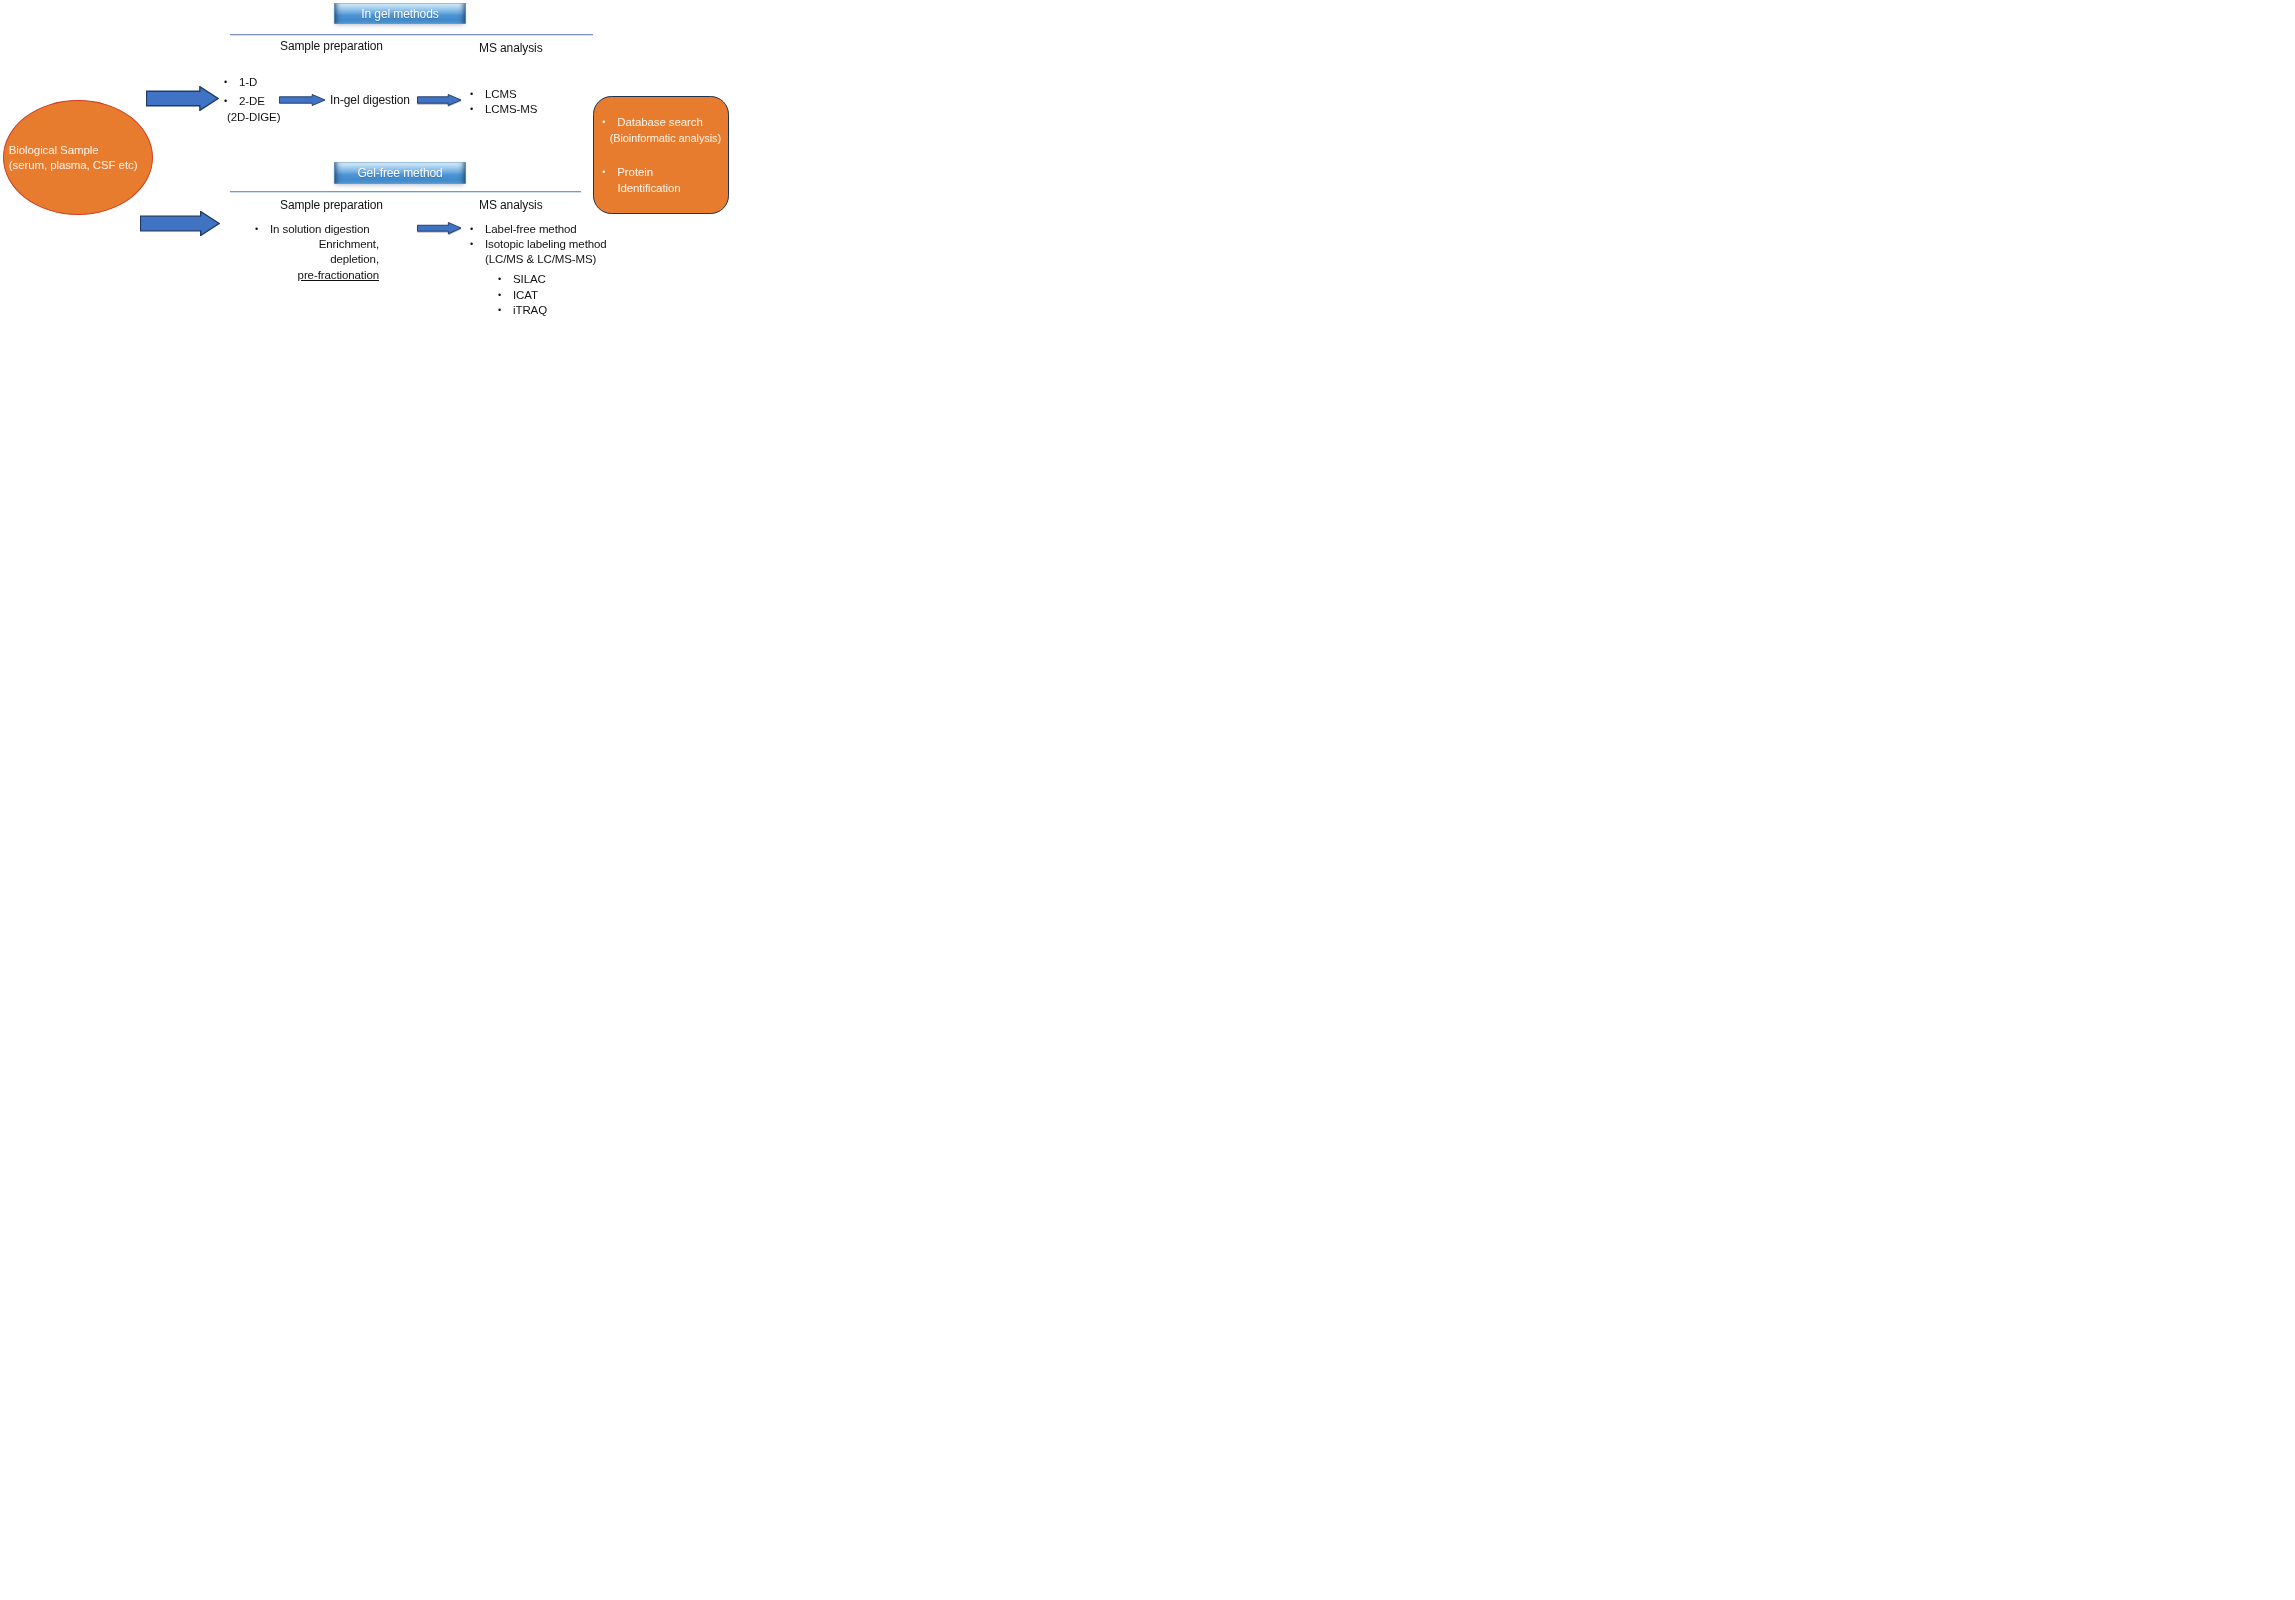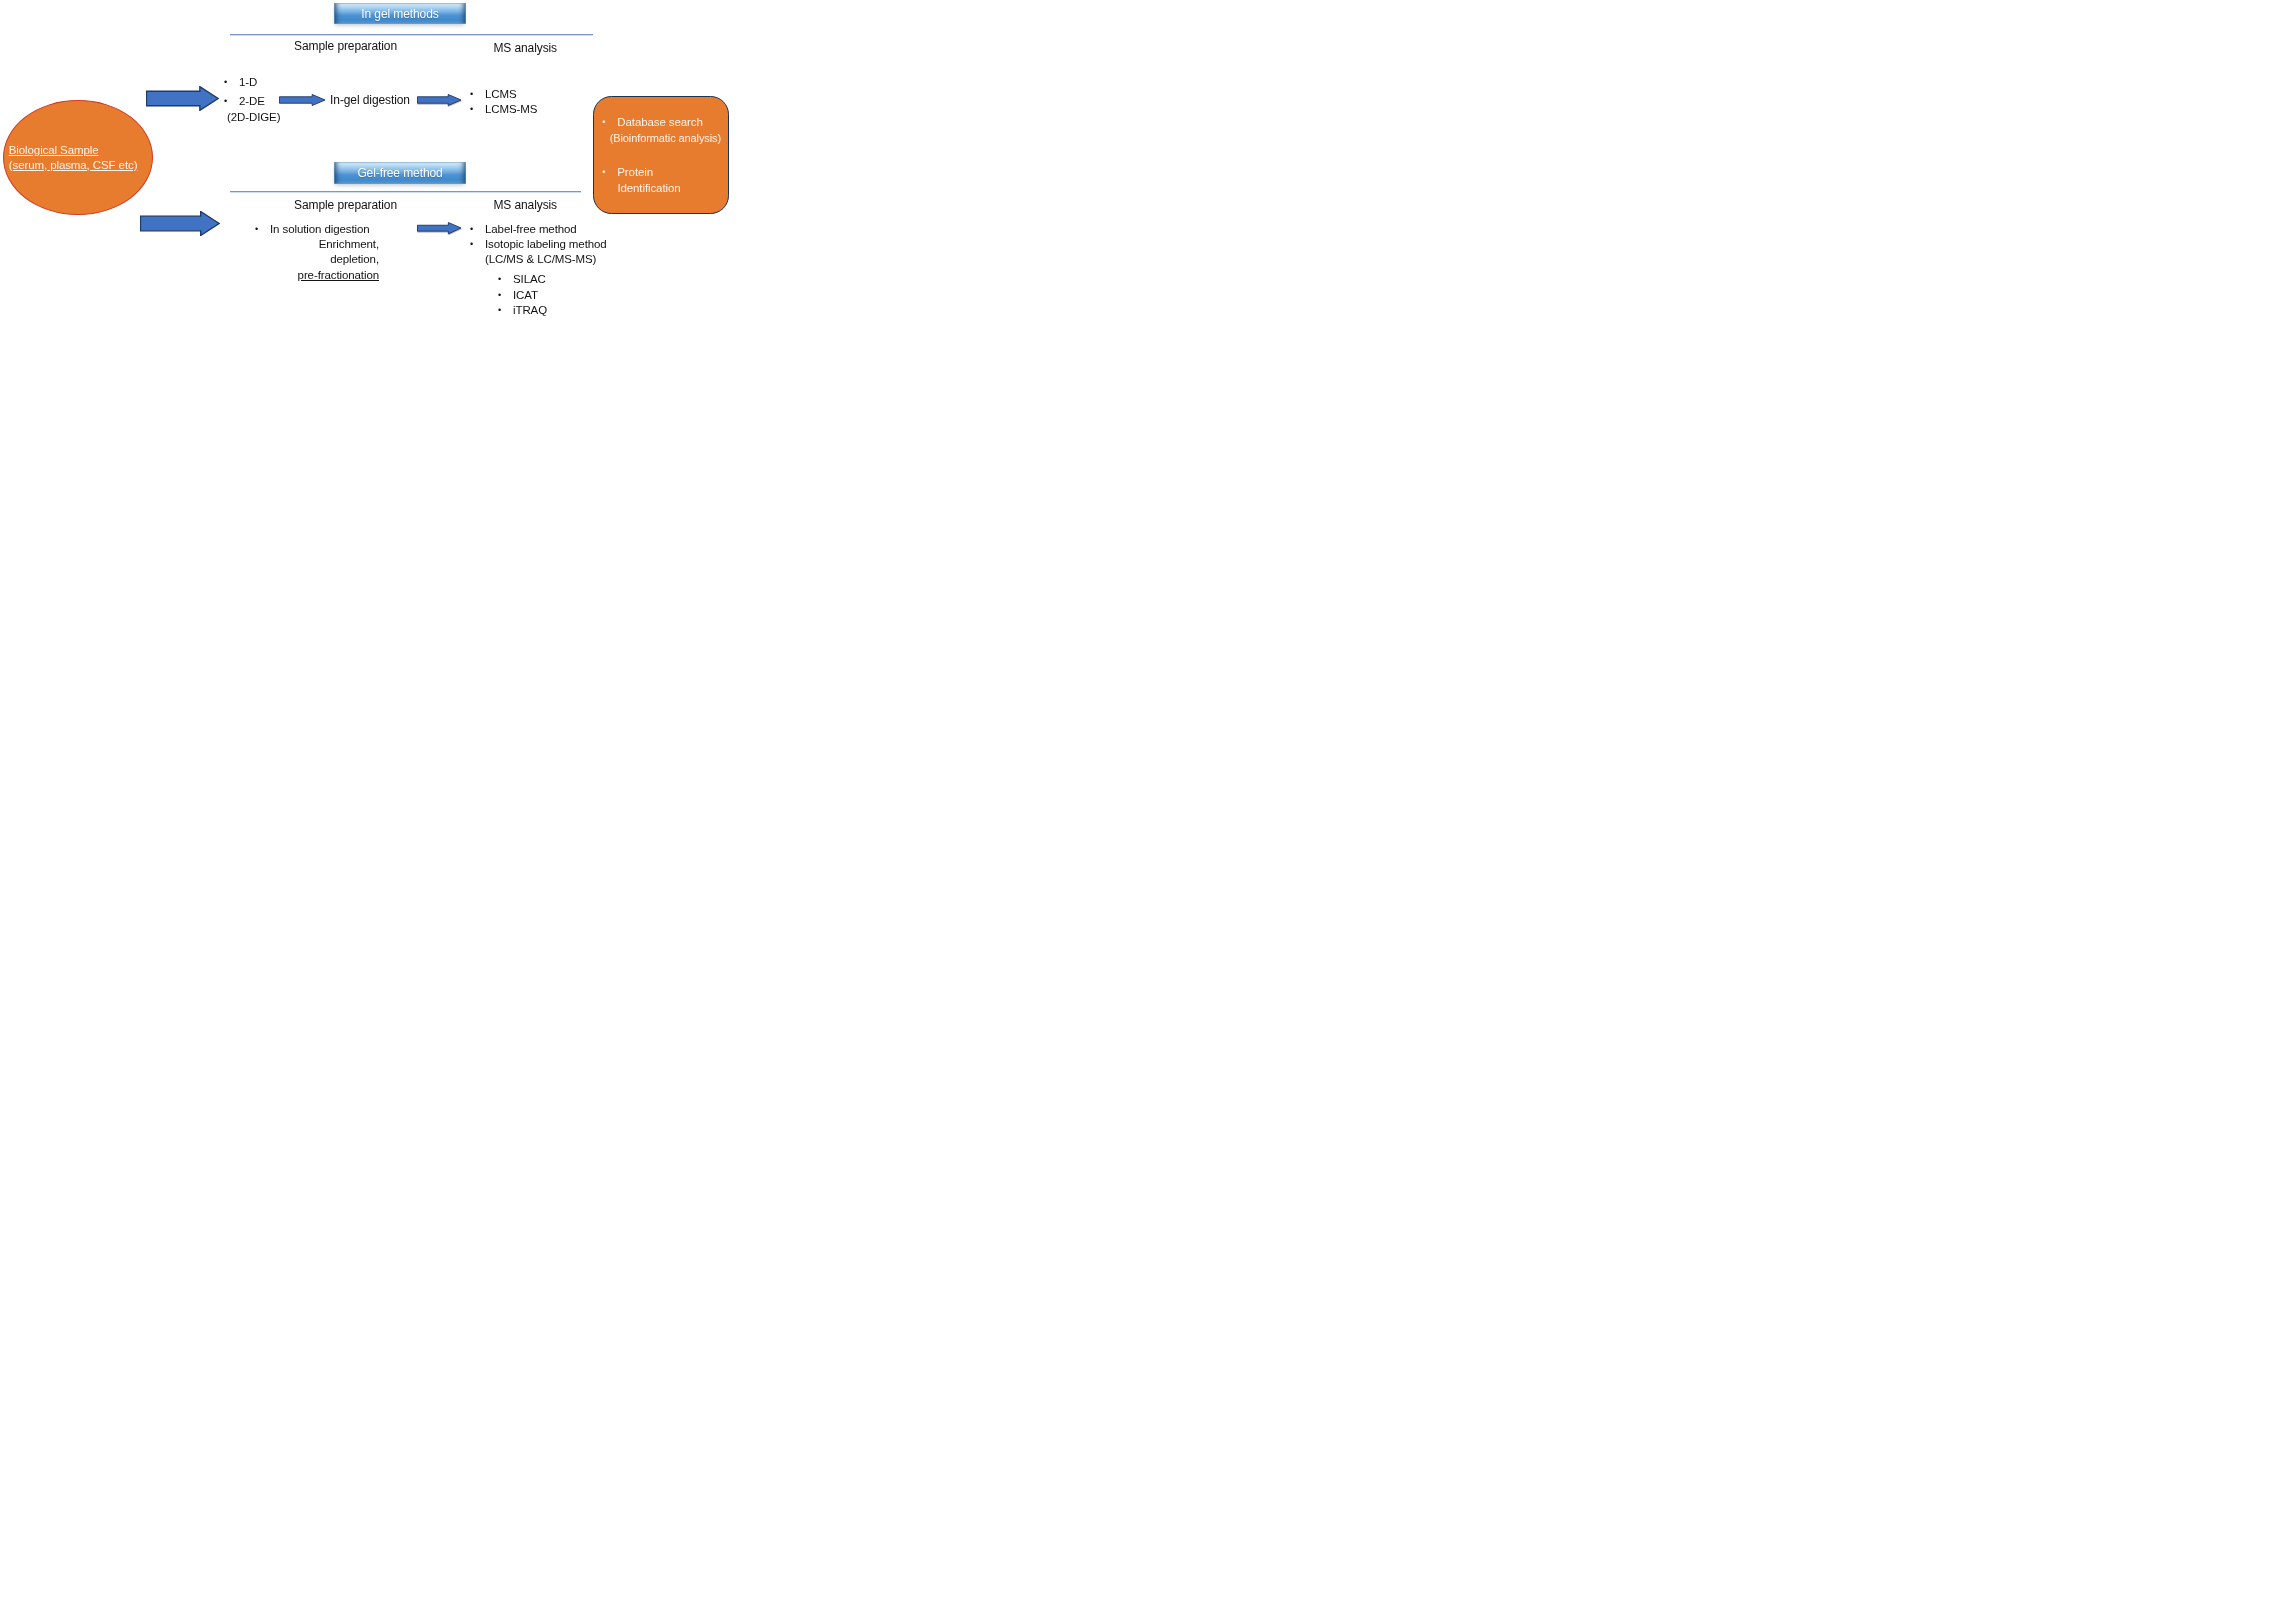--- a/index.html
+++ b/index.html
@@ -14,36 +14,36 @@
     display:flex;align-items:center;justify-content:center;
     background:linear-gradient(180deg,#eaf6fd 0%,#b7dcf5 16%,#74afe2 44%,#4e93d4 58%,#3f8acb 82%,#5fa2da 100%);
     box-shadow:inset 0 0 0 0.5px #7aa6c8,
                inset 5.5px 0 5.5px -3.2px rgba(26,58,95,.85),
                inset -5.5px 0 5.5px -3.2px rgba(26,58,95,.85),
                0 3.2px 4.1px -0.9px rgba(125,145,165,.55);
     color:#ffffff;font-size:12px;text-shadow:0 0.5px 0.9px rgba(40,80,130,.45);
   }
   
   .rule{position:absolute;height:2.3px;background:linear-gradient(180deg,#7b96c4 0%,#7b96c4 52%,#cfddf5 52%,#cfddf5 100%);}
-  .colhead{position:absolute;font-size:12px;text-align:right;color:#121212;}
+  .colhead{position:absolute;font-size:12px;text-align:left;color:#121212;}
   
   .li{position:absolute;display:flex;align-items:flex-start;font-size:11.5px;line-height:13px;}
   .li .dot{width:15px;flex:0 0 15px;font-size:9.2px;line-height:13px;color:#121212;}
   .plain{position:absolute;font-size:11.5px;line-height:13px;}
   .center{text-align:right;}
   
   svg.arrow polygon{fill:#4173C4;stroke:#1E3A66;stroke-width:3;stroke-linejoin:miter;}
   svg.arrow.thin polygon{stroke-width:2;}
   .shadowed{filter:drop-shadow(0.9px 1.4px 0.5px rgba(150,150,150,.65));}
   
   .ellipse{
     position:absolute;left:3.2px;top:100px;width:150px;height:115px;border-radius:50%;
     background:#E87C2E;border:1.4px solid #D23B22;box-sizing:border-box;
     display:flex;flex-direction:column;justify-content:center;
-    padding-left:4.6px;color:#FDF4EA;font-size:11.5px;line-height:15px;text-decoration:underline;
+    padding-left:4.6px;color:#FDF4EA;font-size:11.5px;line-height:15px;
   }
   
   .resultbox{
     position:absolute;left:593px;top:96px;width:136px;height:118px;border-radius:18.4px;
     background:#E87C2E;border:1.4px solid #1F3250;box-sizing:border-box;color:#FDF4EA;
   }
   .resultbox .li .dot{color:#FDF4EA;}
   .digestion{position:absolute;font-size:12px;}
 </style>
 </head>

